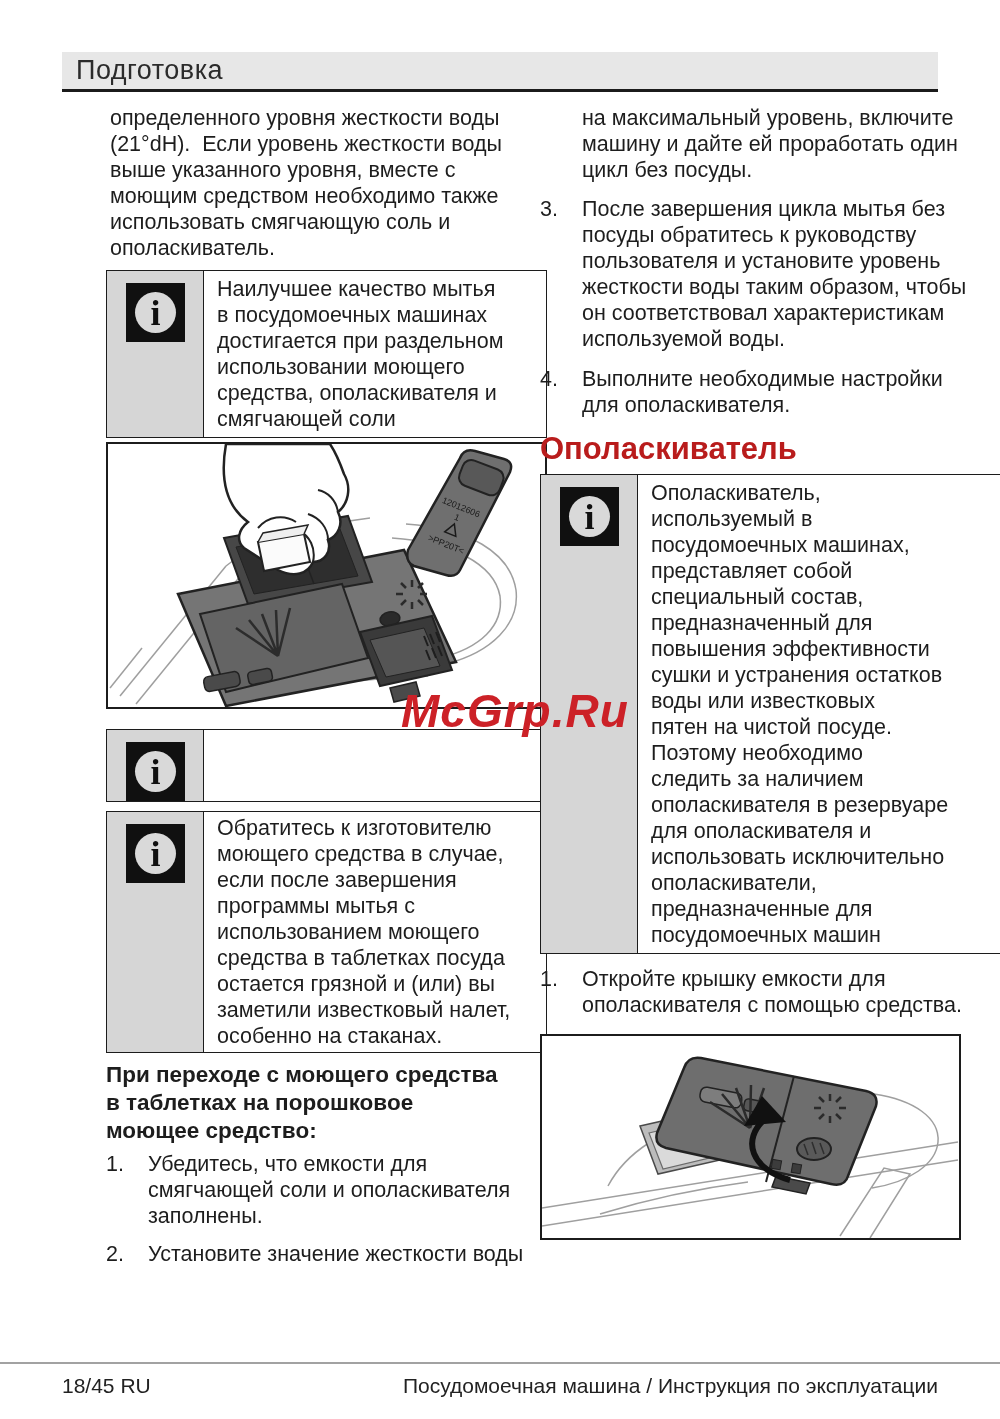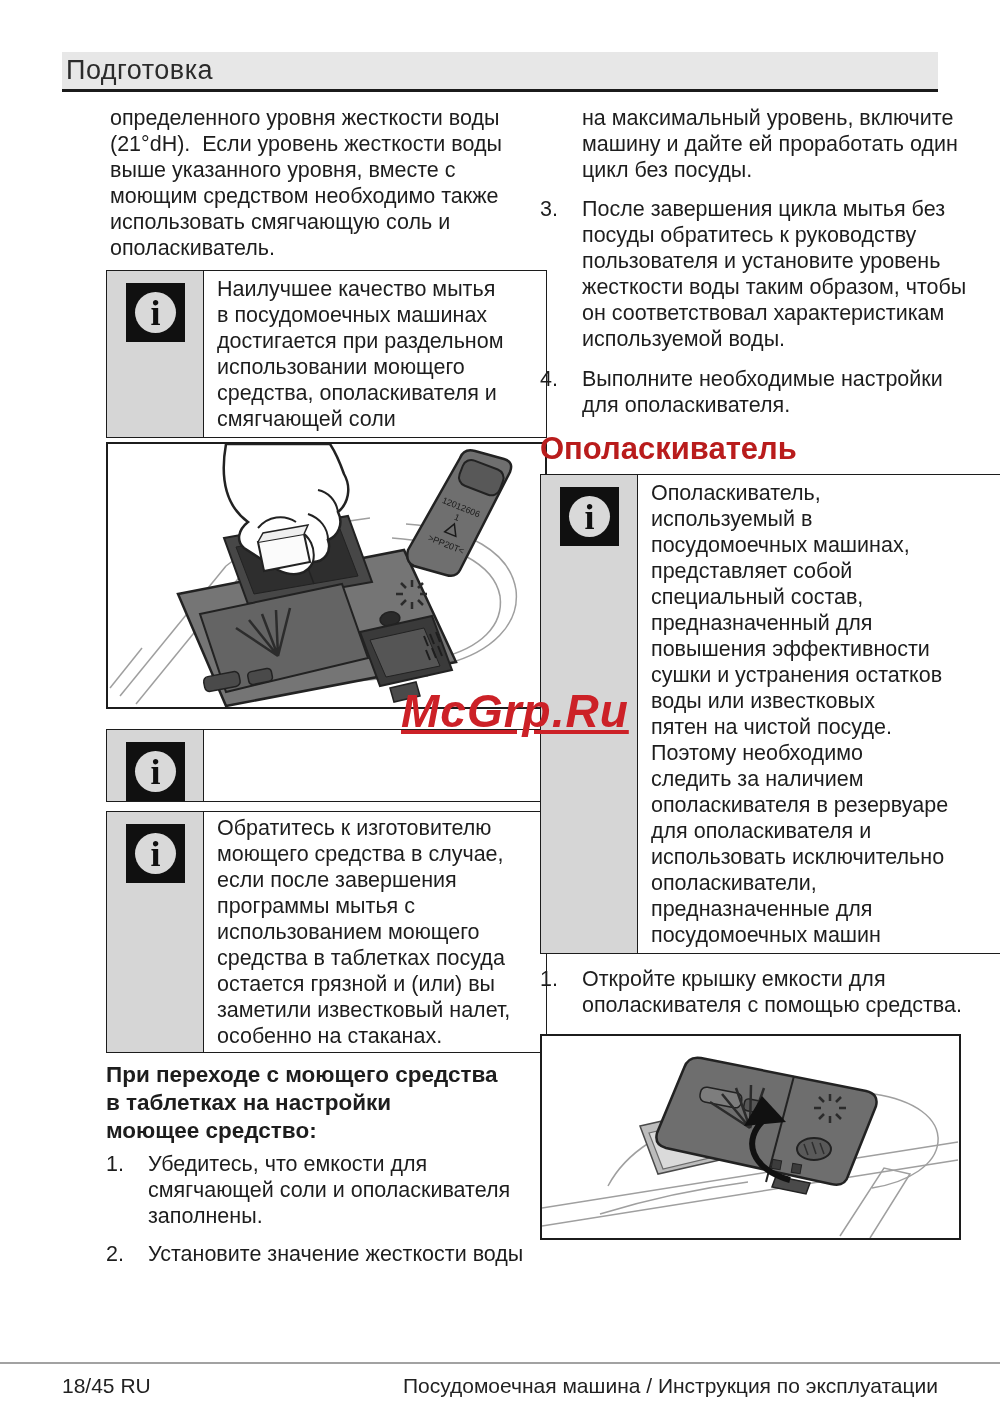--- a/index.html
+++ b/index.html
@@ -2,21 +2,21 @@
 <html><head>
 <meta charset="utf-8">
 <style>
   html,body{margin:0;padding:0;background:#ffffff;}
   .page{position:relative;width:1000px;height:1419px;background:#ffffff;overflow:hidden;
         font-family:"Liberation Sans", sans-serif;color:#1d1d1d;}
 
   
   .header-bar{position:absolute;left:62px;top:52px;width:876px;height:40px;background:#e7e7e7;
               border-bottom:3px solid #1b1b1b;display:flex;align-items:center;box-sizing:border-box;}
-  .header-title{font-size:27px;font-weight:400;color:#2b2b2b;padding-left:4px;letter-spacing:.5px;}
+  .header-title{font-size:27px;font-weight:400;color:#2b2b2b;padding-left:14px;letter-spacing:.5px;}
 
   
   .col{position:absolute;top:105px;}
   .col-left{left:64px;width:441px;margin-left:42px;}
   .col-right{left:516px;width:501px;padding-left:24px;}
 
   .pre{white-space:pre-wrap;}
   .body-text{font-size:21.5px;line-height:26px;}
 
   
@@ -35,21 +35,21 @@
   .li{display:flex;}
   .li .num{width:42px;flex:none;}
   .li .txt{flex:1;}
 
   
   .illus{border:2px solid #1c1c1c;background:#fff;}
   .illus svg{display:block;}
 
   
   .watermark{position:absolute;left:401px;top:684px;font-size:46px;font-weight:bold;font-style:italic;
-             color:#cc2127;letter-spacing:1px;z-index:5;text-decoration:underline;}
+             color:#cc2127;letter-spacing:1px;z-index:5;}
 
   
   .footer-line{position:absolute;left:0;top:1362px;width:1000px;height:2px;background:#a2a2a2;}
   .footer-left{position:absolute;left:62px;top:1374px;font-size:21px;color:#222;}
   .footer-right{position:absolute;right:62px;top:1374px;font-size:21px;color:#222;}
 
   .m-t4{margin-top:4px;} .m-t6{margin-top:6px;} .m-t8{margin-top:8px;} .m-t9{margin-top:9px;}
   .m-t12{margin-top:12px;} .m-t13{margin-top:13px;} .m-t14{margin-top:14px;} .m-t16{margin-top:16px;} .m-t20{margin-top:20px;}
   .indent42{padding-left:42px;}
 </style>
@@ -164,21 +164,21 @@
 если после завершения
 программы мытья с
 использованием моющего
 средства в таблетках посуда
 остается грязной и (или) вы
 заметили известковый налет,
 особенно на стаканах.</div>
     </div>
 
     <div class="bold-heading pre m-t8">При переходе с моющего средства
-в таблетках на настройки
+в таблетках на порошковое
 моющее средство:</div>
 
     <div class="li body-text m-t6">
       <span class="num">1.</span>
       <span class="txt pre">Убедитесь, что емкости для
 смягчающей соли и ополаскивателя
 заполнены.</span>
     </div>
     <div class="li body-text m-t12">
       <span class="num">2.</span>

